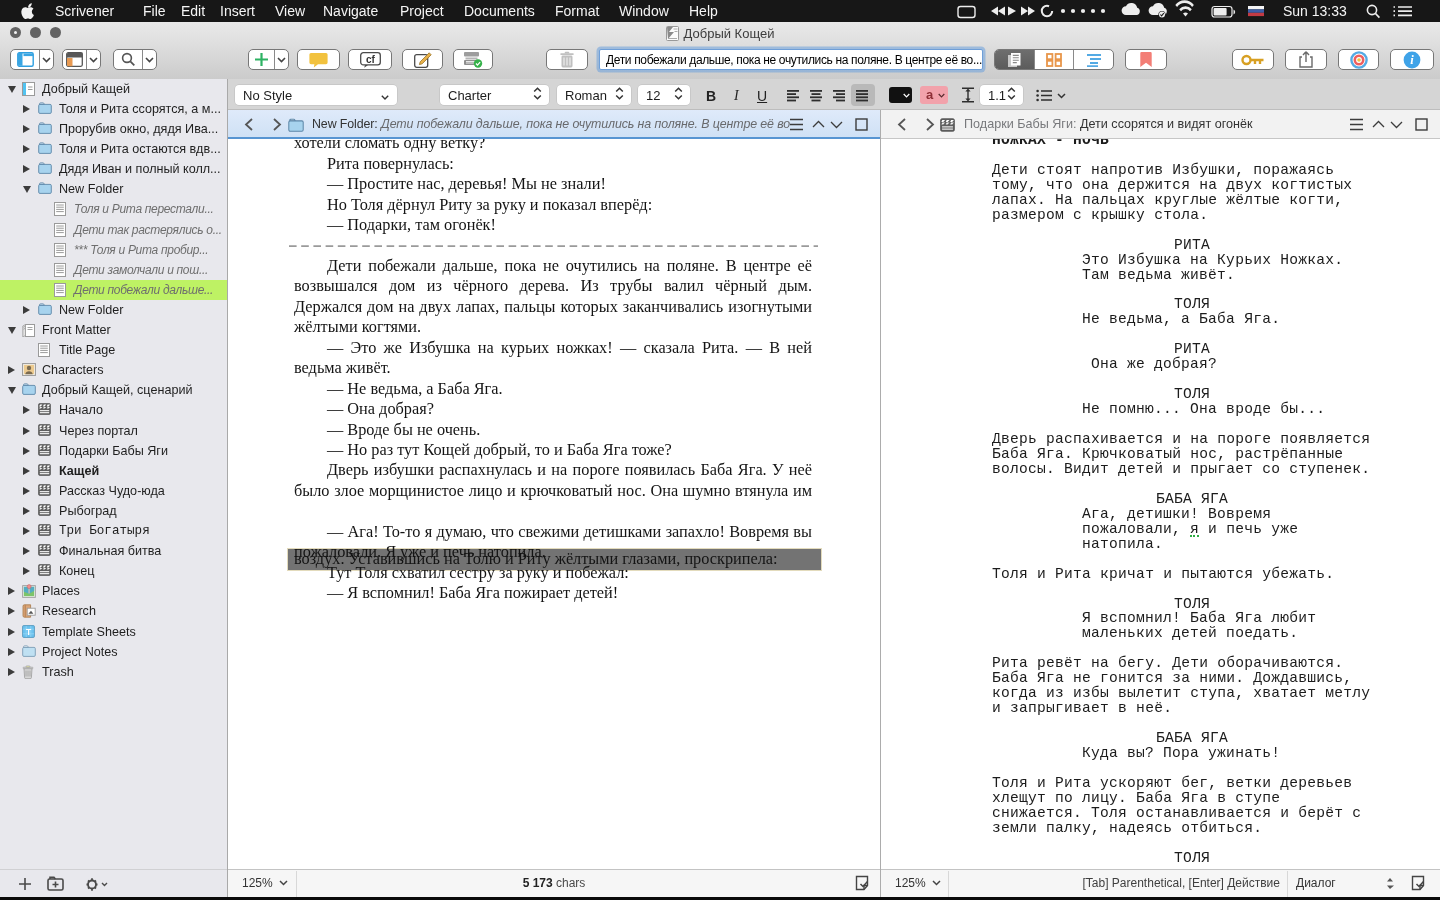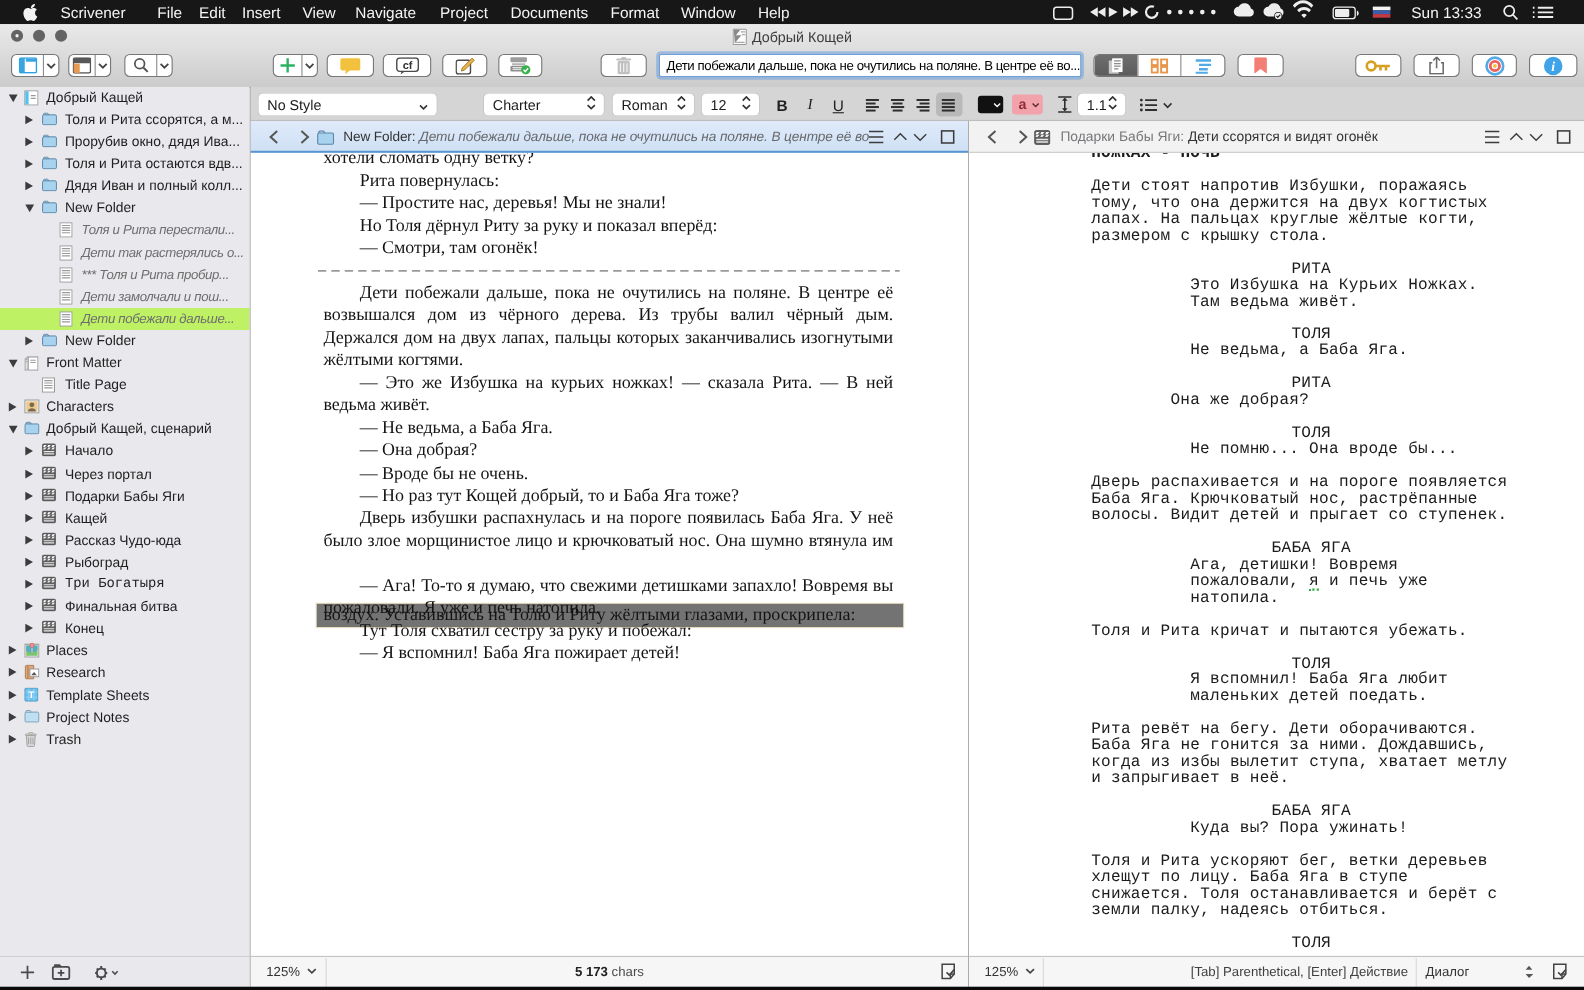--- a/index.html
+++ b/index.html
@@ -583,21 +583,21 @@
     <div class="brow" style="top:381.7px;">
       <div class="tri right" style="left:23px;"></div>
       <div class="bico" style="left:38px;"><svg width="13" height="12" viewBox="0 0 13 12">
           <rect x="0.5" y="0.5" width="12" height="11" rx="1.4" fill="#5f5f5f" stroke="#4a4a4a" stroke-width="0.6"></rect>
           <path d="M2 1.6l2.4 0 -1.6 1.8h-1.6zM5.8 1.6h2.4l-1.6 1.8H5zM9.6 1.6H12l-1.4 1.8H8.8z" fill="#fff"></path>
           <path d="M2 3.9l2.4 0-1.6 1.7h-1.6zM5.8 3.9h2.4L6.6 5.6H5zM9.6 3.9H12l-1.4 1.7H8.8z" fill="#fff" opacity="0.9"></path>
           <g stroke="#e8e8e8" stroke-width="1.1">
             <path d="M1.8 7.6h9.4M1.8 9.6h9.4"></path>
           </g>
         </svg></div>
-      <div class="lbl" style="left:59px;">Кащей</div>
+      <div class="lbl" style="left:59px;font-weight:bold;">Кащей</div>
     </div>
     <div class="brow" style="top:401.8px;">
       <div class="tri right" style="left:23px;"></div>
       <div class="bico" style="left:38px;"><svg width="13" height="12" viewBox="0 0 13 12">
           <rect x="0.5" y="0.5" width="12" height="11" rx="1.4" fill="#5f5f5f" stroke="#4a4a4a" stroke-width="0.6"></rect>
           <path d="M2 1.6l2.4 0 -1.6 1.8h-1.6zM5.8 1.6h2.4l-1.6 1.8H5zM9.6 1.6H12l-1.4 1.8H8.8z" fill="#fff"></path>
           <path d="M2 3.9l2.4 0-1.6 1.7h-1.6zM5.8 3.9h2.4L6.6 5.6H5zM9.6 3.9H12l-1.4 1.7H8.8z" fill="#fff" opacity="0.9"></path>
           <g stroke="#e8e8e8" stroke-width="1.1">
             <path d="M1.8 7.6h9.4M1.8 9.6h9.4"></path>
           </g>
@@ -766,21 +766,21 @@
 <path d="M45 12l5.5 5.5L56 12"></path>
 </g>
 <rect x="70" y="9" width="11" height="11" fill="none" stroke="#3c3c3c" stroke-width="1.4"></rect>
 </svg>
   </div>
 <div id="edL" class="abs">
     <div class="sline" style="top:-5.8px;">хотели сломать одну ветку?</div>
     <div class="sline ind" style="top:14.7px;">Рита повернулась:</div>
     <div class="sline ind" style="top:35.1px;">— Простите нас, деревья! Мы не знали!</div>
     <div class="sline ind" style="top:55.6px;">Но Толя дёрнул Риту за руку и показал вперёд:</div>
-    <div class="sline ind" style="top:76.0px;">— Смотри, там огонёк!</div>
+    <div class="sline ind" style="top:76.0px;">— Подарки, там огонёк!</div>
     <svg style="position:absolute;left:61px;top:105.6px" width="529" height="3">
       <line x1="0" y1="1.2" x2="529" y2="1.2" stroke="#9a9a9a" stroke-width="1.7" stroke-dasharray="7.6 4.6"></line>
     </svg>
     <div class="sline j ind" style="top:116.9px;">Дети побежали дальше, пока не очутились на поляне. В центре её</div>
     <div class="sline j" style="top:137.4px;">возвышался дом из чёрного дерева. Из трубы валил чёрный дым.</div>
     <div class="sline j" style="top:157.8px;">Держался дом на двух лапах, пальцы которых заканчивались изогнутыми</div>
     <div class="sline" style="top:178.3px;">жёлтыми когтями.</div>
     <div class="sline j ind" style="top:198.7px;">— Это же Избушка на курьих ножках! — сказала Рита. — В ней</div>
     <div class="sline" style="top:219.2px;">ведьма живёт.</div>
     <div class="sline ind" style="top:239.6px;">— Не ведьма, а Баба Яга.</div>
@@ -800,21 +800,21 @@
     <div class="mline" style="top:23.9px;left:111px;">Дети стоят напротив Избушки, поражаясь</div>
     <div class="mline" style="top:38.8px;left:111px;">тому, что она держится на двух когтистых</div>
     <div class="mline" style="top:53.8px;left:111px;">лапах. На пальцах круглые жёлтые когти,</div>
     <div class="mline" style="top:68.8px;left:111px;">размером с крышку стола.</div>
     <div class="mline ch" style="top:98.6px;">РИТА</div>
     <div class="mline" style="top:113.6px;left:201px;">Это Избушка на Курьих Ножках.</div>
     <div class="mline" style="top:128.5px;left:201px;">Там ведьма живёт.</div>
     <div class="mline ch" style="top:158.4px;">ТОЛЯ</div>
     <div class="mline" style="top:173.4px;left:201px;">Не ведьма, а Баба Яга.</div>
     <div class="mline ch" style="top:203.3px;">РИТА</div>
-    <div class="mline" style="top:218.2px;left:183px;">Она же добрая?</div>
+    <div class="mline" style="top:218.2px;left:210px;">Она же добрая?</div>
     <div class="mline ch" style="top:248.1px;">ТОЛЯ</div>
     <div class="mline" style="top:263.1px;left:201px;">Не помню... Она вроде бы...</div>
     <div class="mline" style="top:293.0px;left:111px;">Дверь распахивается и на пороге появляется</div>
     <div class="mline" style="top:307.9px;left:111px;">Баба Яга. Крючковатый нос, растрёпанные</div>
     <div class="mline" style="top:322.9px;left:111px;">волосы. Видит детей и прыгает со ступенек.</div>
     <div class="mline ch" style="top:352.8px;">БАБА ЯГА</div>
     <div class="mline" style="top:367.8px;left:201px;">Ага, детишки! Вовремя</div>
     <div class="mline" style="top:382.7px;left:201px;">пожаловали, <span class="spell">я</span> и печь уже</div>
     <div class="mline" style="top:397.6px;left:201px;">натопила.</div>
     <div class="mline" style="top:427.5px;left:111px;">Толя и Рита кричат и пытаются убежать.</div>

